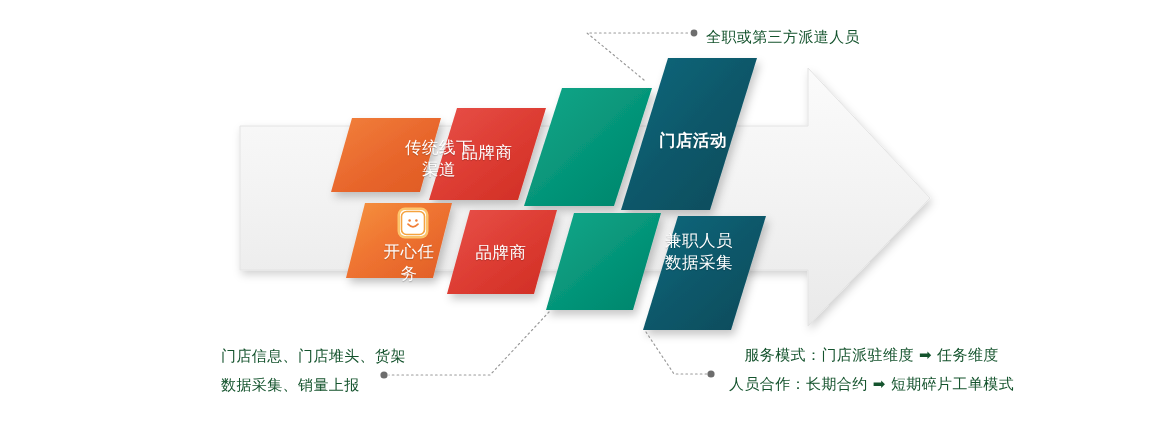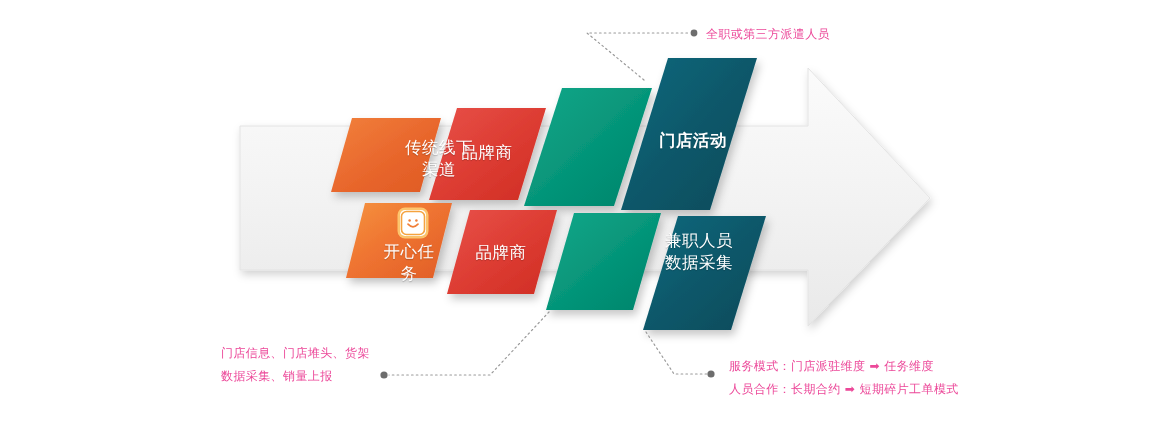--- a/index.html
+++ b/index.html
@@ -30,22 +30,22 @@
     line-height: 1.32;
     letter-spacing: 0.5px;
     text-align: center;
     white-space: pre-line;
     text-shadow: 0 1px 1px rgba(0,0,0,0.22);
     pointer-events: none;
     font-family: "DejaVu Sans", "Liberation Sans", sans-serif;
   }
   .annot {
     position: absolute;
-    color: #ec4899;
-    font-size: 12px;
+    color: #14532d;
+    font-size: 15px;
     line-height: 1.95;
     white-space: pre-line;
     letter-spacing: 0.4px;
     font-family: "DejaVu Sans", "Liberation Sans", sans-serif;
   }
   .logo-badge {
     position: absolute;
     width: 26px; height: 26px;
     border-radius: 5px;
     background: #ffffff;
@@ -167,16 +167,16 @@
 
 
   <div class="shape-label" style="left:656px; top:230px; width:86px;">兼职人员
 数据采集</div>
 
   <div class="annot" style="left:706px; top:23px;">全职或第三方派遣人员</div>
 
   <div class="annot" style="left:221px; top:342px;">门店信息、门店堆头、货架
 数据采集、销量上报</div>
 
-  <div class="annot" style="left:729px; top:355px;">服务模式：门店派驻维度 ➡ 任务维度
+  <div class="annot" style="left:729px; top:341px;text-align:center;">服务模式：门店派驻维度 ➡ 任务维度
 人员合作：长期合约 ➡ 短期碎片工单模式</div>
 
 </div>
 
 </body></html>

